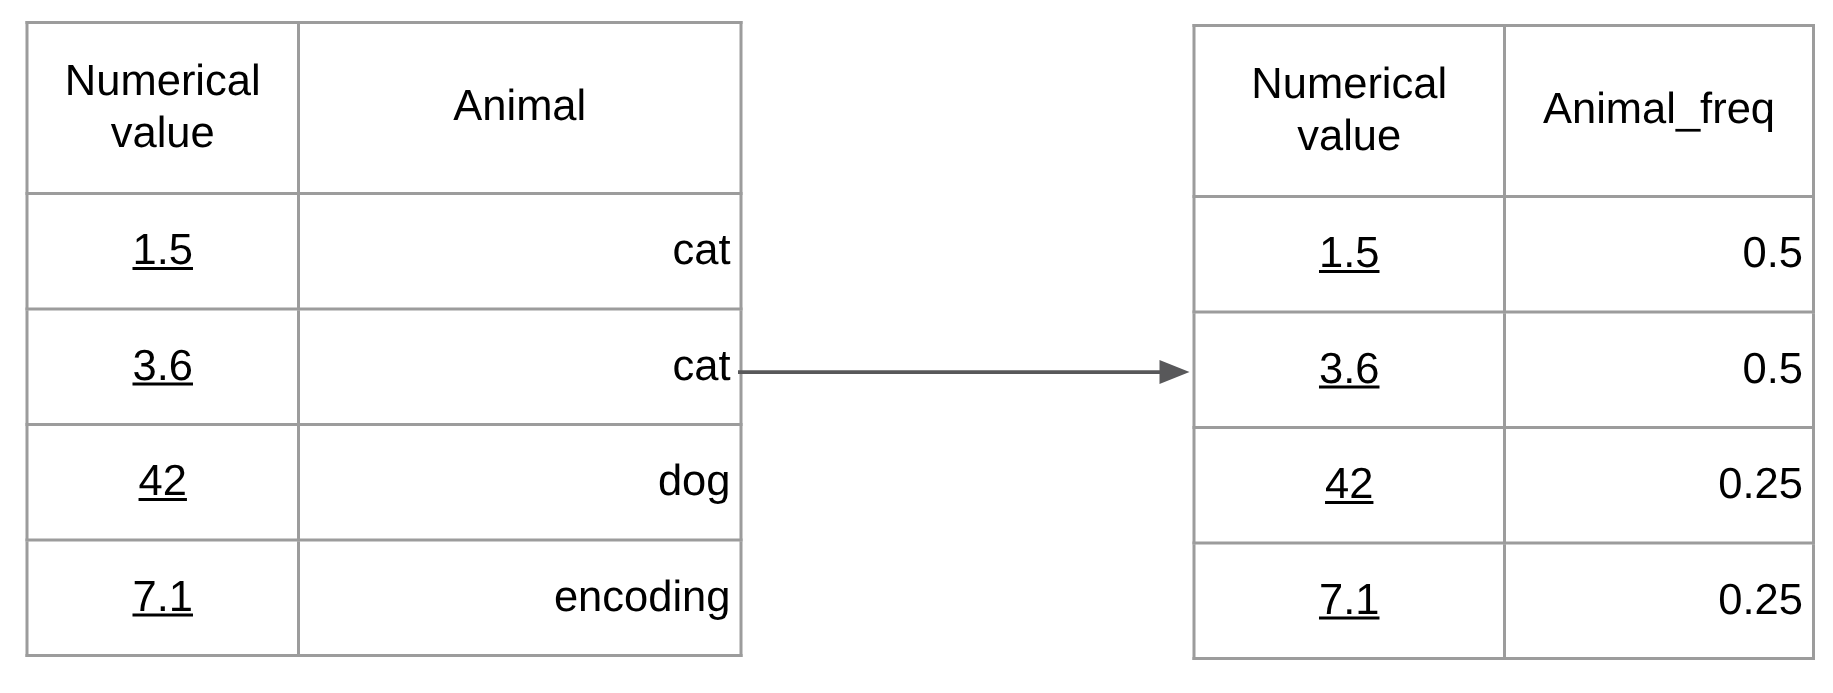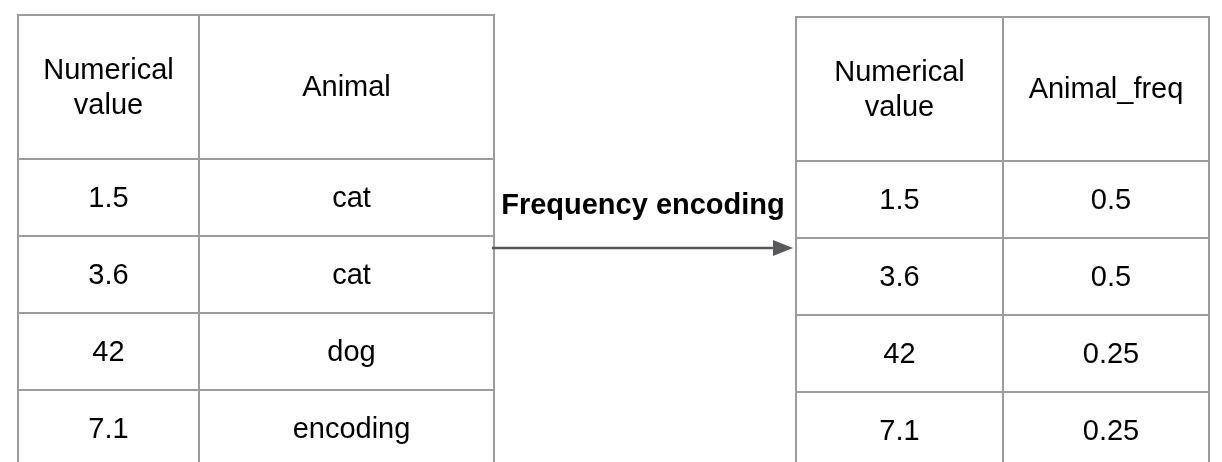--- a/index.html
+++ b/index.html
@@ -22,29 +22,29 @@
     background: #ffffff;
   }
   table.tbl th, table.tbl td {
     border: 2px solid #9c9c9c;
     font-size: 29px;
     font-weight: normal;
     color: #000000;
     vertical-align: middle;
     overflow: hidden;
   }
-  tr.header-row { height: 144px; }
+  tr.header-row { height: 114px; }
   tr.data-row   { height: 77px;  }
   .hdr {
     text-align: center;
     line-height: 1.22;
     padding: 0 12px;
   }
-  .cell-num { text-align: center; padding: 0 6px; }
-  .cell-txt { text-align: center; padding-left: 16px; padding-right: 6px; margin-left: 44px; }
+  .cell-num { text-align: center; padding: 0 6px; text-decoration: underline; }
+  .cell-txt { text-align: right; padding-left: 16px; padding-right: 6px; margin-left: 44px; }
 
   table.left-tbl  { left: 17px;  top: 14px; }
   table.right-tbl { left: 795px; top: 16px; }
 
   .flow-label {
     position: absolute;
     left: 492px;
     top: 189px;
     width: 302px;
     text-align: center;
@@ -87,21 +87,20 @@
         <td class="cell-num">42</td>
         <td class="cell-txt">dog</td>
       </tr>
       <tr class="data-row">
         <td class="cell-num">7.1</td>
         <td class="cell-txt">encoding</td>
       </tr>
     </tbody>
   </table>
 
-  <div class="flow-label">Frequency encoding</div>
 
   <svg class="flow-arrow-svg" width="302" height="30" viewBox="0 0 302 30">
     <line x1="0" y1="15" x2="283" y2="15" stroke="#58585a" stroke-width="2.5"></line>
     <polygon points="281,7 301,15 281,23" fill="#58585a"></polygon>
   </svg>
 
   <table class="tbl right-tbl">
     <colgroup>
         <col style="width:207px">
         <col style="width:206px">

